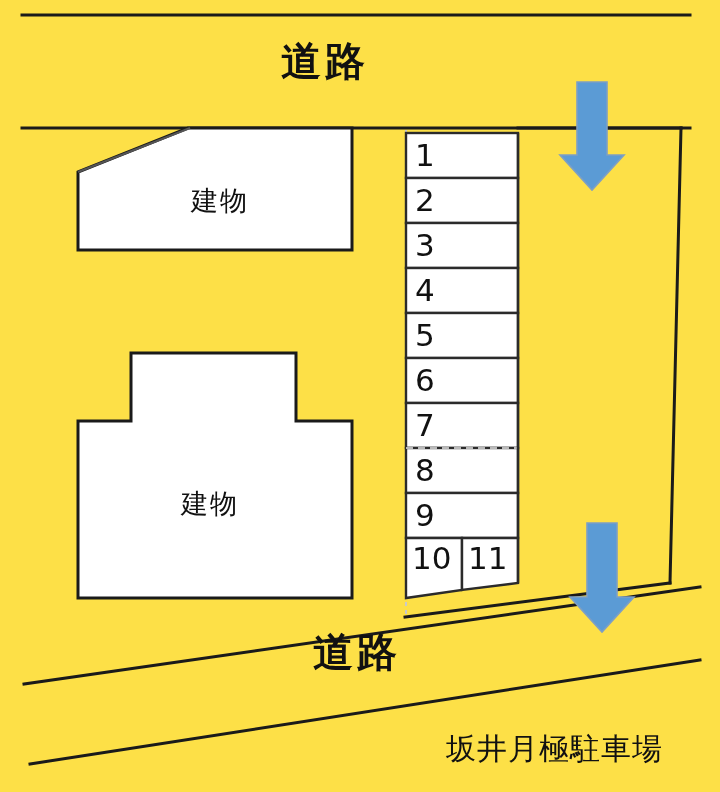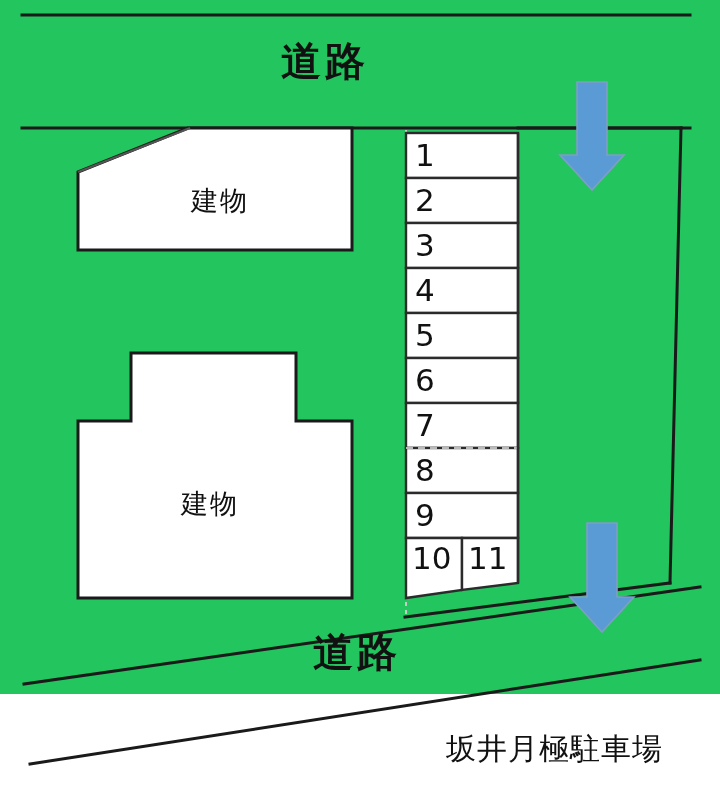--- a/index.html
+++ b/index.html
@@ -9,22 +9,22 @@
   }
   body {
     width: 720px;
     height: 792px;
     font-family: "DejaVu Sans", "Liberation Sans", sans-serif;
     overflow: hidden;
   }
   #map-root {
     position: relative;
     width: 720px;
-    height: 694px;
-    background: #22c55e;
+    height: 792px;
+    background: #fde047;
   }
   svg#site-plan {
     display: block;
     width: 720px;
     height: 792px;
   }
   .line-solid {
     stroke: #1a1a1a;
     stroke-width: 3;
     fill: none;

